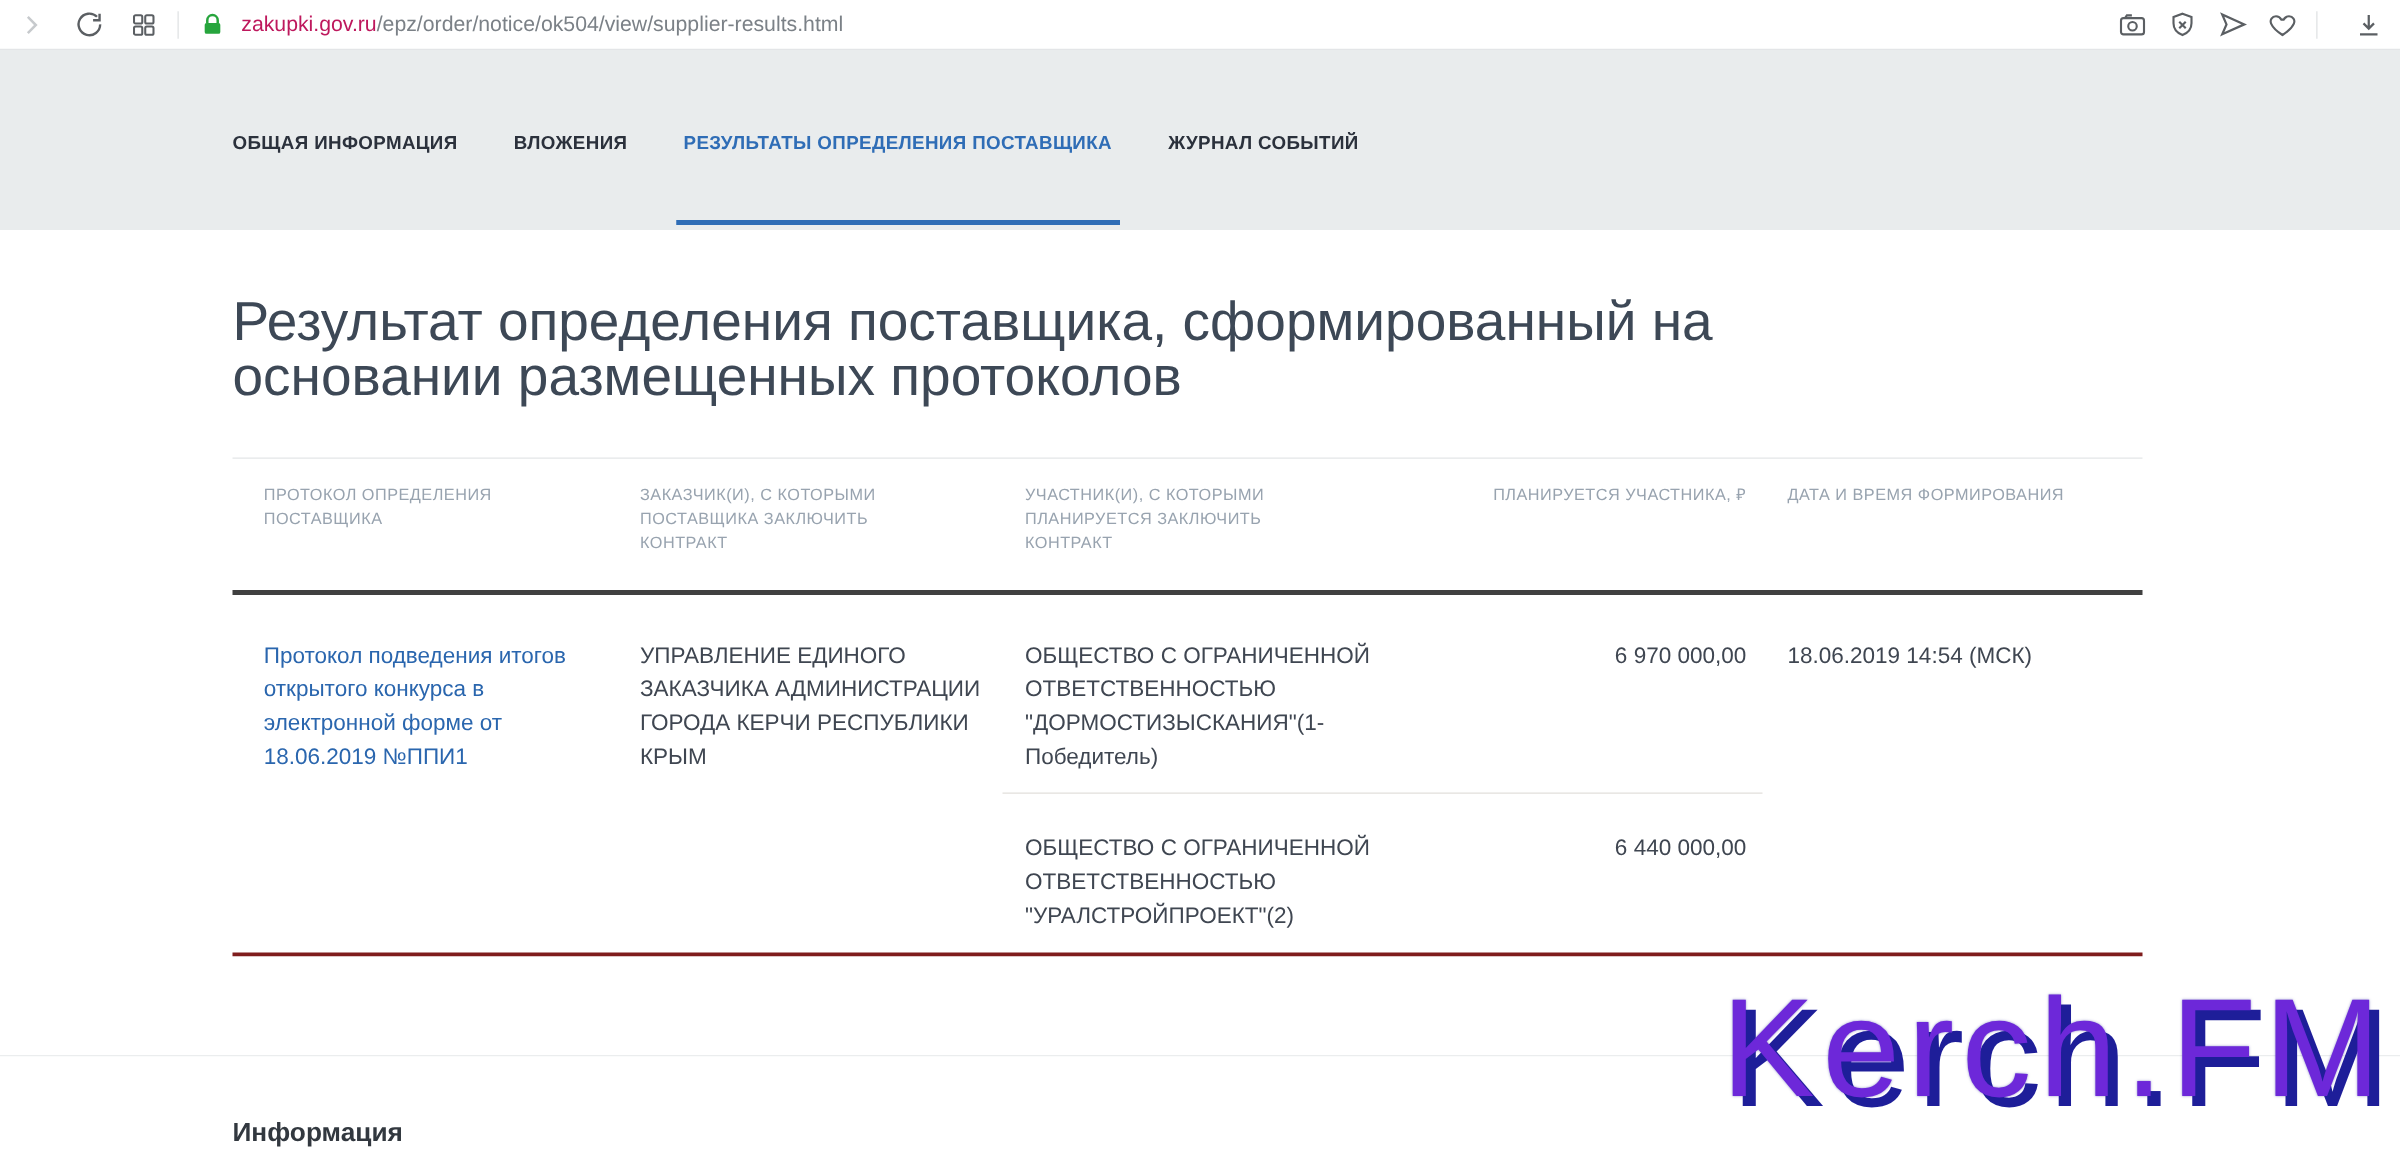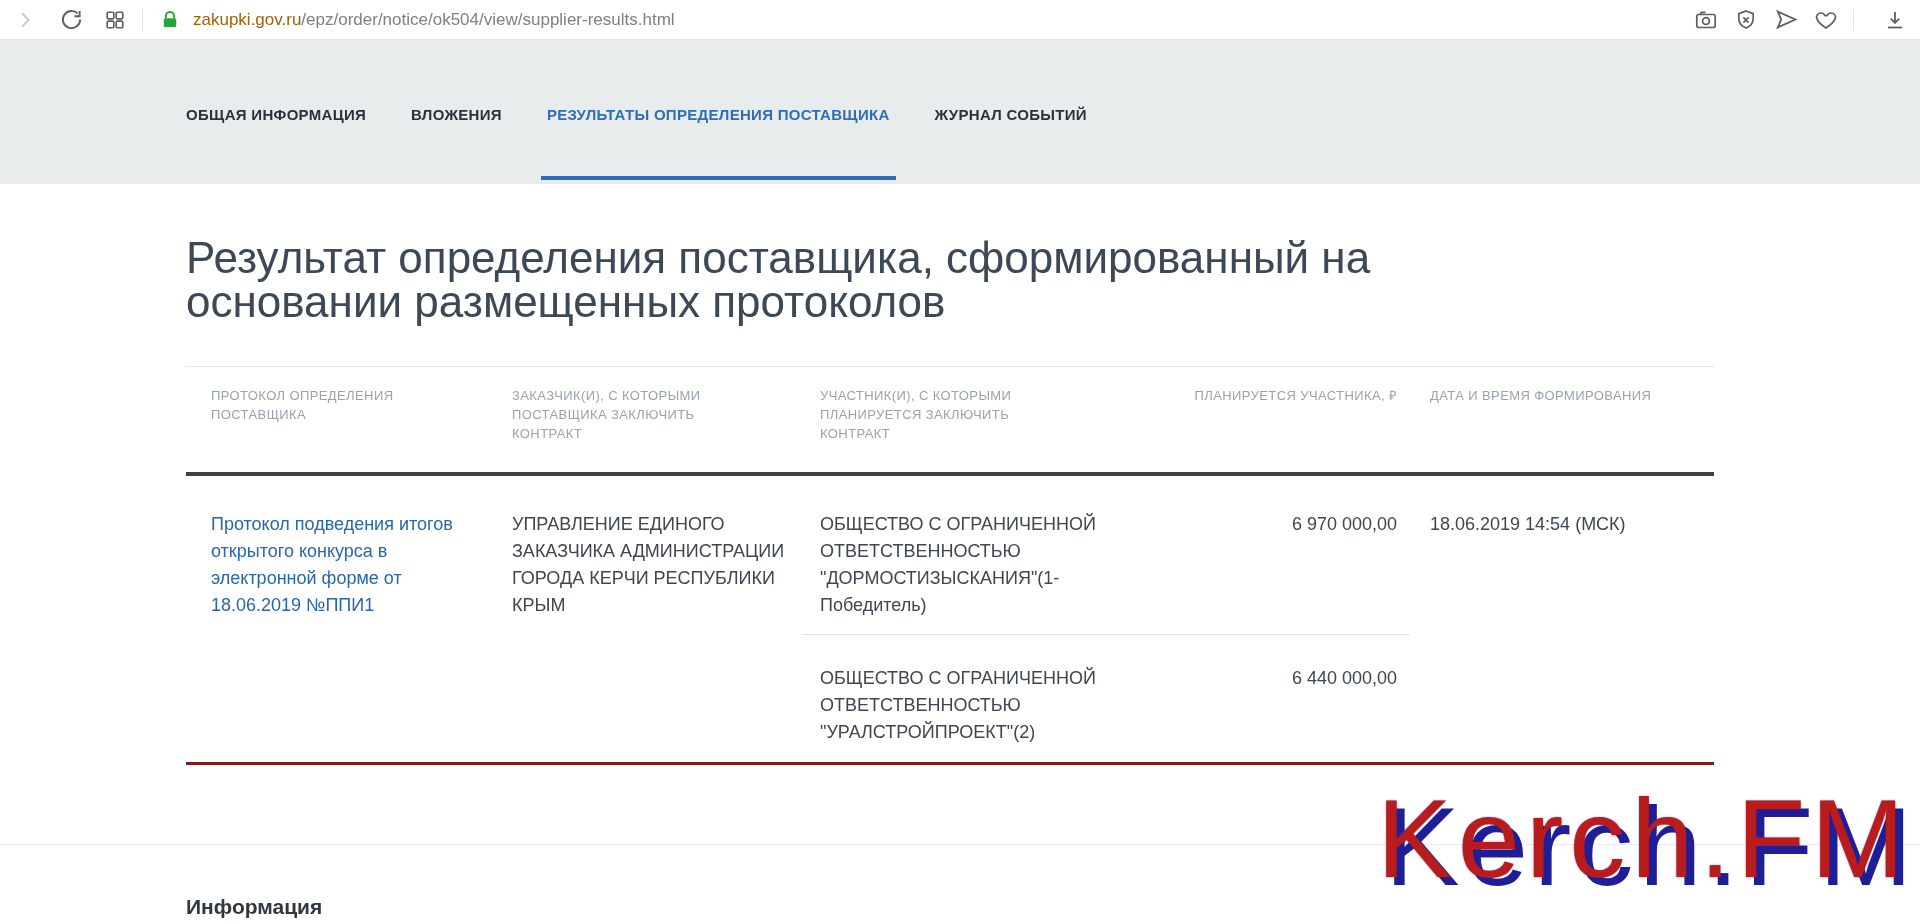--- a/index.html
+++ b/index.html
@@ -11,21 +11,21 @@
 
   
   .toolbar {
     height:40px; background:#fff; display:flex; align-items:center;
     border-bottom:1px solid #e3e5e7; padding:0 12px;
   }
   .toolbar svg { display:block; }
   .tb-btn { display:flex; align-items:center; justify-content:center; width:26px; height:26px; cursor:pointer; }
   .vdiv { width:1px; height:22px; background:#e0e2e4; margin:0 14px; }
   .url { font-size:17px; margin-left:10px; white-space:nowrap; }
-  .url .domain { color:#a16207;text-align:right; }
+  .url .domain { color:#be185d;text-align:right; }
   .url .path { color:#7b8187; }
   .tb-right { margin-left:auto; display:flex; align-items:center; }
   .tb-right .tb-btn { margin-left:14px; }
 
   
   .tabstrip {
     height:144px; background:#e9eced; display:flex; padding-left:186px;
   }
   .tab {
     position:relative; padding-top:66px; margin-right:45px;
@@ -81,21 +81,21 @@
 
   .clipped-heading {
     margin:50px 0 0 186px; font-size:21px; font-weight:bold; color:#32383f;
     white-space:nowrap;
   }
 
   
   .watermark {
     position:absolute; left:1377px; top:783px;
     font-size:112px; line-height:1; letter-spacing:6px; font-weight:400;
-    color:#b91c1c;
+    color:#6d28d9;
     text-shadow: 8px 8px 0 #1e1e99, 0 0 2px rgba(40,40,150,.55);
     pointer-events:none; white-space:nowrap;
   }
 </style>
 </head>
 <body>
 
 <div class="toolbar">
   <span class="tb-btn">
     <svg width="22" height="22" viewBox="0 0 24 24" fill="none" stroke="#c7cacd" stroke-width="2.2">

